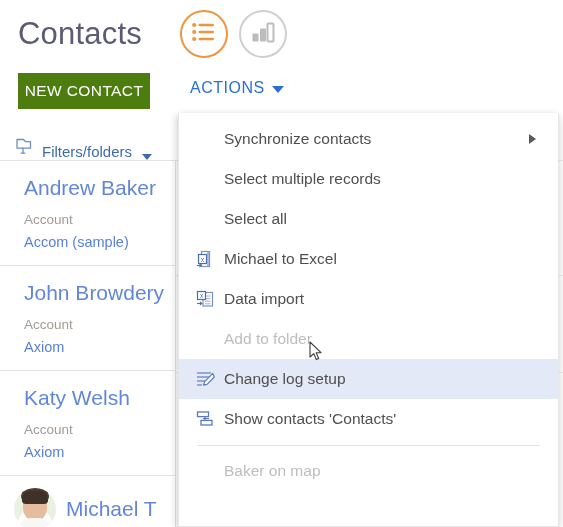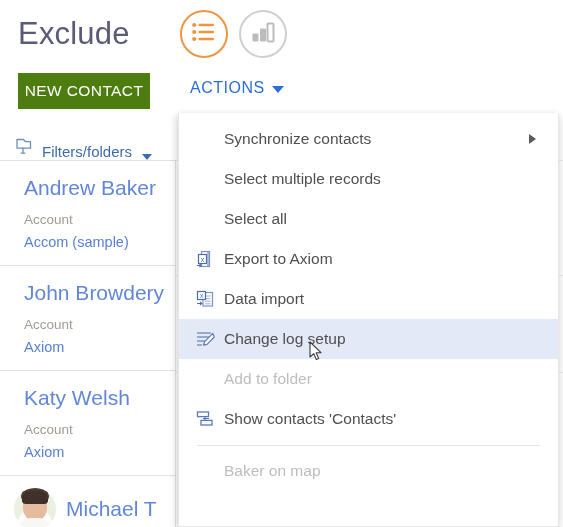--- a/index.html
+++ b/index.html
@@ -245,21 +245,21 @@
     left: 309px; top: 341px;
     width: 16px; height: 22px;
     pointer-events: none;
   }
 </style>
 </head>
 <body>
 
 <div id="app">
 
-  <div class="page-title">Exclude</div>
+  <div class="page-title">Contacts</div>
 
   <div class="view-toggles">
     <div class="round-icon-btn active">
       <span class="list-glyph">
         <svg width="24" height="20" viewBox="0 0 24 20">
           <circle cx="2.2" cy="3" r="2.1" fill="#f0953f"></circle>
           <rect x="6.5" y="1.8" width="15.5" height="2.4" rx="1.2" fill="#f0953f"></rect>
           <circle cx="2.2" cy="10" r="2.1" fill="#f0953f"></circle>
           <rect x="6.5" y="8.8" width="15.5" height="2.4" rx="1.2" fill="#f0953f"></rect>
           <circle cx="2.2" cy="17" r="2.1" fill="#f0953f"></circle>
@@ -345,47 +345,47 @@
       <div class="menu-item">
         <span class="mi-icon">
           <svg width="18" height="18" viewBox="0 0 18 18">
             <rect x="5.5" y="1.5" width="8" height="15" fill="none" stroke="#7a93c4" stroke-width="1.2"></rect>
             <path d="M12 1.5 v15" stroke="#7a93c4" stroke-width="1.2"></path>
             <rect x="2.5" y="4.5" width="8" height="9" fill="#ffffff" stroke="#4a6fae" stroke-width="1.2"></rect>
             <text x="6.5" y="11.6" font-size="7" font-family="Liberation Sans, sans-serif" text-anchor="middle" fill="#4a6fae">x</text>
             <path d="M1 15.5 h4 M3.5 13.8 l1.7 1.7 l-1.7 1.7" stroke="#4a6fae" stroke-width="1.1" fill="none"></path>
           </svg>
         </span>
-        <span class="mi-label">Export to Axiom</span>
+        <span class="mi-label">Michael to Excel</span>
       </div>
       <div class="menu-item">
         <span class="mi-icon">
           <svg width="18" height="18" viewBox="0 0 18 18">
             <rect x="7" y="2.5" width="9.5" height="13.5" fill="none" stroke="#7a93c4" stroke-width="1.2"></rect>
             <path d="M9 6 h5.5 M9 8.6 h5.5 M9 11.2 h5.5 M9 13.8 h5.5" stroke="#9db0d4" stroke-width="1"></path>
             <rect x="1.5" y="1.5" width="8" height="8" fill="#ffffff" stroke="#4a6fae" stroke-width="1.2"></rect>
             <text x="5.5" y="7.6" font-size="6.5" font-family="Liberation Sans, sans-serif" text-anchor="middle" fill="#4a6fae">x</text>
             <path d="M1 13.5 h4.5 M4 11.8 l1.8 1.7 l-1.8 1.7" stroke="#4a6fae" stroke-width="1.1" fill="none"></path>
           </svg>
         </span>
         <span class="mi-label">Data import</span>
       </div>
+      <div class="menu-item disabled">
+        <span class="mi-icon"></span>
+        <span class="mi-label">Add to folder</span>
+      </div>
       <div class="menu-item highlighted">
         <span class="mi-icon">
           <svg width="19" height="19" viewBox="0 0 19 19">
             <path d="M1.5 3 h13 M1.5 7 h11 M1.5 11 h7 M1.5 15 h4" stroke="#7a93c4" stroke-width="1.3" stroke-linecap="round"></path>
             <path d="M16.8 3.4 L8.5 11.8 L7.6 15.2 L11 14.3 L18.3 7 Z" fill="#ffffff" stroke="#5b79b5" stroke-width="1.2" stroke-linejoin="round"></path>
           </svg>
         </span>
         <span class="mi-label">Change log setup</span>
       </div>
-      <div class="menu-item disabled">
-        <span class="mi-icon"></span>
-        <span class="mi-label">Add to folder</span>
-      </div>
       <div class="menu-item">
         <span class="mi-icon">
           <svg width="18" height="18" viewBox="0 0 18 18">
             <rect x="1.5" y="2" width="11" height="4.6" fill="none" stroke="#5b79b5" stroke-width="1.3"></rect>
             <rect x="5" y="10.4" width="11" height="4.6" fill="none" stroke="#5b79b5" stroke-width="1.3"></rect>
             <path d="M9 6.6 v3.8 M7 8.5 h6" stroke="#5b79b5" stroke-width="1.2"></path>
           </svg>
         </span>
         <span class="mi-label">Show contacts 'Contacts'</span>
       </div>

